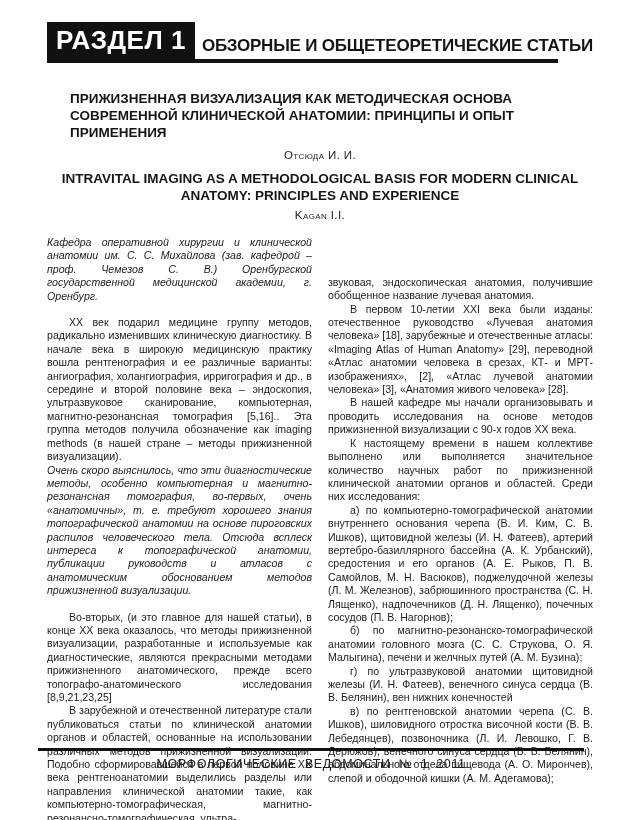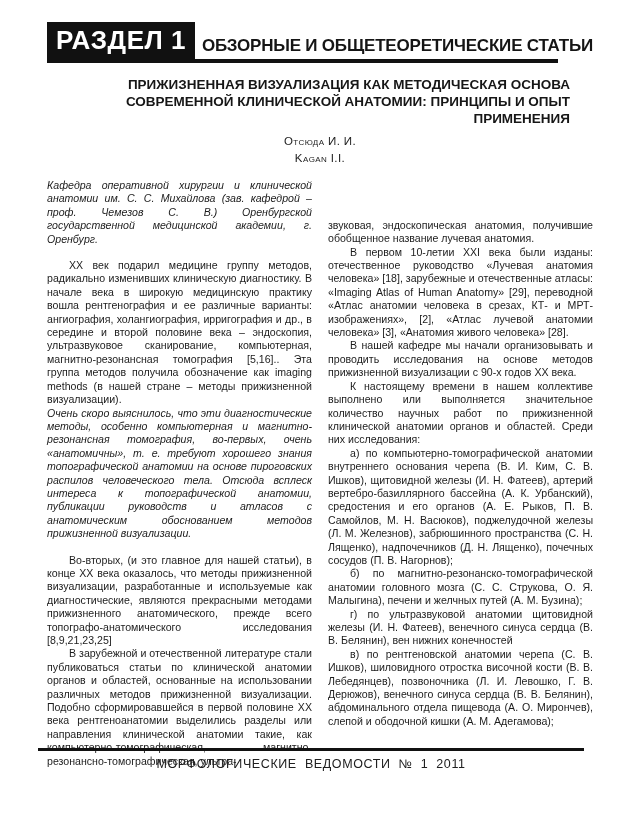--- a/index.html
+++ b/index.html
@@ -11,21 +11,21 @@
   }
   .page {
     position: relative;
     width: 634px; height: 820px;
     box-sizing: border-box;
     padding: 22px 41px 0 47px;
     background: #ffffff;
     overflow: hidden;
   }
   
-  .band { display: flex; align-items: stretch; }
+  .band { display: flex; align-items: stretch; justify-content: flex-end; }
   .band-box {
     background: #111111;
     color: #ffffff;
     font-weight: bold;
     font-size: 26px;
     letter-spacing: 0.5px;
     padding: 3px 9px 4px 9px;
     line-height: 30px;
     white-space: nowrap;
   }
@@ -40,23 +40,23 @@
     white-space: nowrap;
   }
   .band-rule {
     height: 4px;
     background: #111111;
     width: 511px;
     margin-top: 0px;
   }
   
   .title-ru {
-    margin: 13px auto 0 auto;
+    margin: 27px auto 0 auto;
     max-width: 500px;
-    text-align: right;
+    text-align: left;
     font-weight: bold;
     font-size: 13.5px;
     line-height: 17px;
     color: #161616;
   }
   .author {
     margin-top: 8px;
     text-align: center;
     font-variant: small-caps;
     font-size: 11.5px;
@@ -116,20 +116,21 @@
   <div class="band">
     <div class="band-box">
       <span>РАЗДЕЛ 1</span>
     </div>
     <div class="band-title">ОБЗОРНЫЕ И ОБЩЕТЕОРЕТИЧЕСКИЕ СТАТЬИ</div>
   </div>
   <div class="band-rule"></div>
 
   <div class="title-ru">ПРИЖИЗНЕННАЯ ВИЗУАЛИЗАЦИЯ КАК МЕТОДИЧЕСКАЯ ОСНОВА СОВРЕМЕННОЙ КЛИНИЧЕСКОЙ АНАТОМИИ: ПРИНЦИПЫ И ОПЫТ ПРИМЕНЕНИЯ</div>
   <div class="author">Отсюда И. И.</div>
+  <div class="title-en">INTRAVITAL IMAGING AS A METHODOLOGICAL BASIS FOR MODERN CLINICAL ANATOMY: PRINCIPLES AND EXPERIENCE</div>
   <div class="author author-en">Kagan I.I.</div>
 
   <div class="columns">
     <div class="col">
         <p class="para italic">Кафедра оперативной хирургии и клинической анатомии им. С. С. Михайлова (зав. кафедрой – проф. Чемезов С. В.) Оренбургской государственной медицинской академии, г. Оренбург.</p>
         <p class="para indent space-before">XX век подарил медицине группу методов, радикально изменивших клиническую диагностику. В начале века в широкую медицинскую практику вошла рентгенография и ее различные варианты: ангиография, холангиография, ирригография и др., в середине и второй половине века – эндоскопия, ультразвуковое сканирование, компьютерная, магнитно-резонансная томография [5,16].. Эта группа методов получила обозначение как imaging methods (в нашей стране – методы прижизненной визуализации).</p>
         <p class="para italic">Очень скоро выяснилось, что эти диагностические методы, особенно компьютерная и магнитно-резонансная томография, во-первых, очень «анатомичны», т. е. требуют хорошего знания топографической анатомии на основе пироговских распилов человеческого тела. Отсюда всплеск интереса к топографической анатомии, публикации руководств и атласов с анатомическим обоснованием методов прижизненной визуализации.</p>
         <p class="para indent space-before">Во-вторых, (и это главное для нашей статьи), в конце XX века оказалось, что методы прижизненной визуализации, разработанные и используемые как диагностические, являются прекрасными методами прижизненного анатомического, прежде всего топографо-анатомического исследования [8,9,21,23,25]</p>
         <p class="para indent">В зарубежной и отечественной литературе стали публиковаться статьи по клинической анатомии органов и областей, основанные на использовании различных методов прижизненной визуализации. Подобно сформировавшейся в первой половине XX века рентгеноанатомии выделились разделы или направления клинической анатомии такие, как компьютерно-томографическая, магнитно-резонансно-томографическая, ультра-</p>
       </div>

